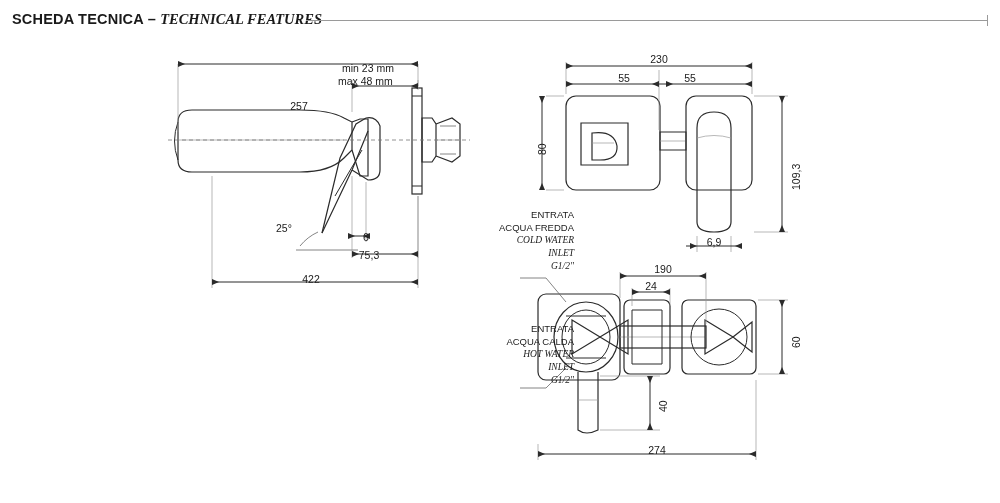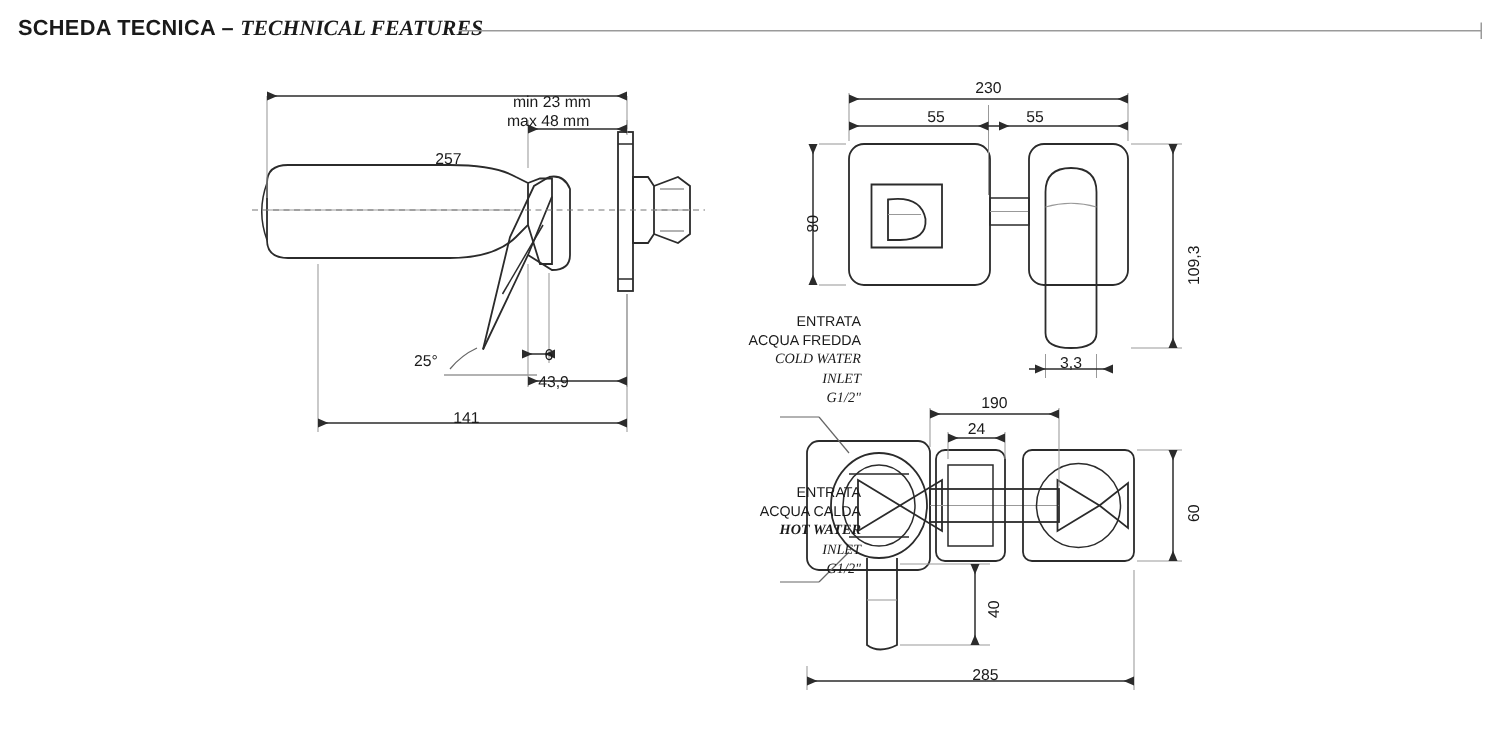--- a/index.html
+++ b/index.html
@@ -109,36 +109,36 @@
 
       <path class="st" d="M352,254 L418,254"></path>
     </svg>
 
     <div class="arrowR" style="left:178px;top:61px;"></div>
     <div class="arrowL" style="left:411px;top:61px;"></div>
     <div class="lbl c" style="left:299px;top:52px;margin-top:48px;">257</div>
 
     <div class="arrowR" style="left:212px;top:279px;"></div>
     <div class="arrowL" style="left:411px;top:279px;"></div>
-    <div class="lbl c" style="left:311px;top:273px;">141</div>
+    <div class="lbl c" style="left:311px;top:273px;">422</div>
 
     <div class="arrowR" style="left:352px;top:83px;"></div>
     <div class="arrowL" style="left:411px;top:83px;"></div>
     <div class="lbl" style="left:342px;top:62px;">min 23 mm</div>
     <div class="lbl" style="left:338px;top:75px;">max 48 mm</div>
 
     <div class="arrowR" style="left:348px;top:233px;"></div>
     <div class="arrowL" style="left:363px;top:233px;"></div>
     <div class="lbl c" style="left:366px;top:231px;">6</div>
 
     <div class="arrowR" style="left:352px;top:251px;"></div>
     <div class="arrowL" style="left:411px;top:251px;"></div>
-    <div class="lbl c" style="left:369px;top:249px;">43,9</div>
-
-    <div class="lbl" style="left:276px;top:235px;text-align:right;">25°</div>
+    <div class="lbl c" style="left:369px;top:249px;">75,3</div>
+
+    <div class="lbl" style="left:276px;top:222px;text-align:right;">25°</div>
   </div>
 
   <div>
     <svg class="draw" width="1000" height="503">
 
       <rect class="st2" x="566" y="96" width="94" height="94" rx="10"></rect>
 
       <path class="st2" d="M581,123 L628,123 L628,165 L581,165 Z"></path>
       <path class="st2" d="M592,133 Q614,130 617,146 Q618,160 600,160 L592,160 Z"></path>
       <path class="hair" d="M592,143 L614,143"></path>
@@ -183,21 +183,21 @@
     <div class="arrowD" style="left:539px;top:96px;"></div>
     <div class="arrowU" style="left:539px;top:183px;"></div>
     <div class="lbl rot" style="left:536px;top:155px;">80</div>
 
     <div class="arrowD" style="left:779px;top:96px;"></div>
     <div class="arrowU" style="left:779px;top:225px;"></div>
     <div class="lbl rot" style="left:790px;top:190px;">109,3</div>
 
     <div class="arrowR" style="left:690px;top:243px;"></div>
     <div class="arrowL" style="left:735px;top:243px;"></div>
-    <div class="lbl c" style="left:714px;top:236px;">3,3</div>
+    <div class="lbl c" style="left:714px;top:236px;">6,9</div>
   </div>
 
   <div>
     <svg class="draw" width="1000" height="503">
 
       <rect class="st2" x="538" y="294" width="82" height="86" rx="8"></rect>
 
       <ellipse class="st2" cx="586" cy="337" rx="32" ry="35"></ellipse>
       <ellipse class="st" cx="586" cy="337" rx="24" ry="27"></ellipse>
       <path class="st" d="M566,316 L606,316 M566,358 L606,358"></path>
@@ -253,32 +253,32 @@
     <div class="arrowD" style="left:779px;top:300px;"></div>
     <div class="arrowU" style="left:779px;top:367px;"></div>
     <div class="lbl rot" style="left:790px;top:348px;">60</div>
 
     <div class="arrowD" style="left:647px;top:376px;"></div>
     <div class="arrowU" style="left:647px;top:423px;"></div>
     <div class="lbl rot" style="left:657px;top:412px;">40</div>
 
     <div class="arrowR" style="left:538px;top:451px;"></div>
     <div class="arrowL" style="left:749px;top:451px;"></div>
-    <div class="lbl c" style="left:657px;top:444px;">285</div>
+    <div class="lbl c" style="left:657px;top:444px;">274</div>
 
     <div style="position:absolute;left:478px;top:208px;width:96px;text-align:right;line-height:13px;">
       <div class="lbl sm" style="position:static;">ENTRATA</div>
       <div class="lbl sm" style="position:static;">ACQUA FREDDA</div>
       <div class="lbl sm it" style="position:static;">COLD WATER</div>
       <div class="lbl sm it" style="position:static;">INLET</div>
       <div class="lbl sm it" style="position:static;">G1/2"</div>
     </div>
 
     <div style="position:absolute;left:458px;top:322px;width:116px;text-align:right;line-height:13px;">
       <div class="lbl sm" style="position:static;">ENTRATA</div>
       <div class="lbl sm" style="position:static;">ACQUA CALDA</div>
-      <div class="lbl sm it" style="position:static;font-weight:bold;">HOT WATER</div>
+      <div class="lbl sm it" style="position:static;">HOT WATER</div>
       <div class="lbl sm it" style="position:static;">INLET</div>
       <div class="lbl sm it" style="position:static;">G1/2"</div>
     </div>
   </div>
 
 </div>
 
 </body></html>

